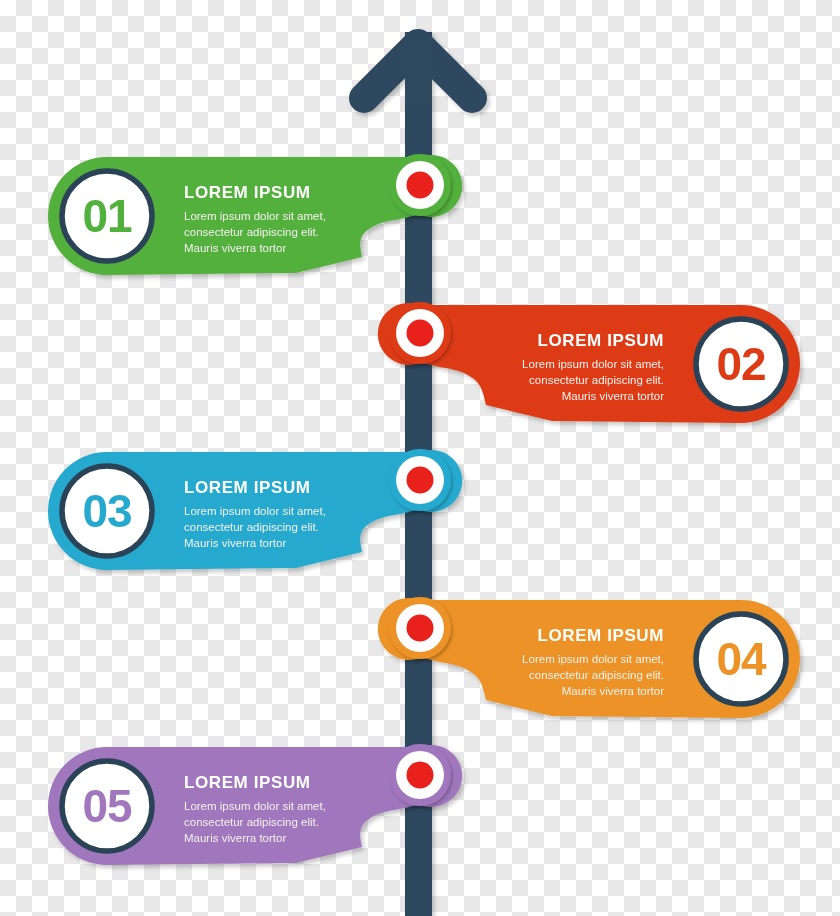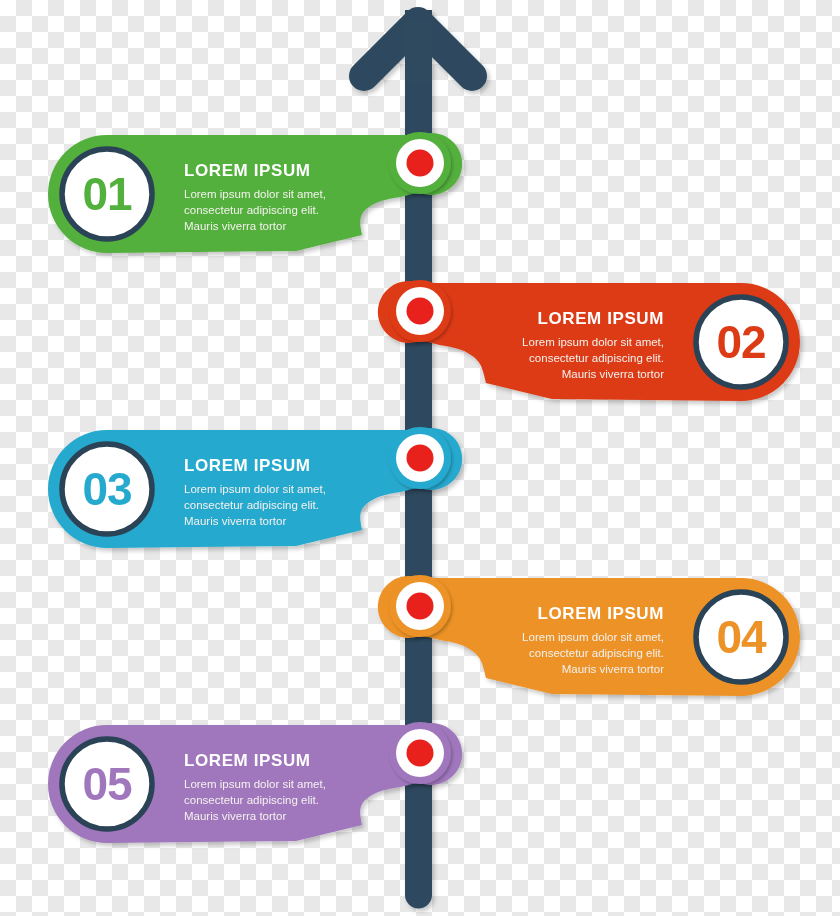--- a/index.html
+++ b/index.html
@@ -14,21 +14,21 @@
   
   #checker{
     position:absolute;inset:0;
     background-color:#ffffff;
     background-image:
       linear-gradient(45deg,#e8e8e8 25%,transparent 25%,transparent 75%,#e8e8e8 75%),
       linear-gradient(45deg,#e8e8e8 25%,transparent 25%,transparent 75%,#e8e8e8 75%);
     background-size:32px 32px;
     background-position:0 0,16px 16px;
   }
-  #stage{position:absolute;inset:0;}
+  #stage{position:absolute;inset:0;margin-top:22px;}
   #stage svg{display:block;}
 
   .panel-heading{
     font-weight:bold;
     font-size:17px;
     letter-spacing:0.6px;
     fill:#ffffff;
   }
   .panel-body{
     font-size:11.5px;

